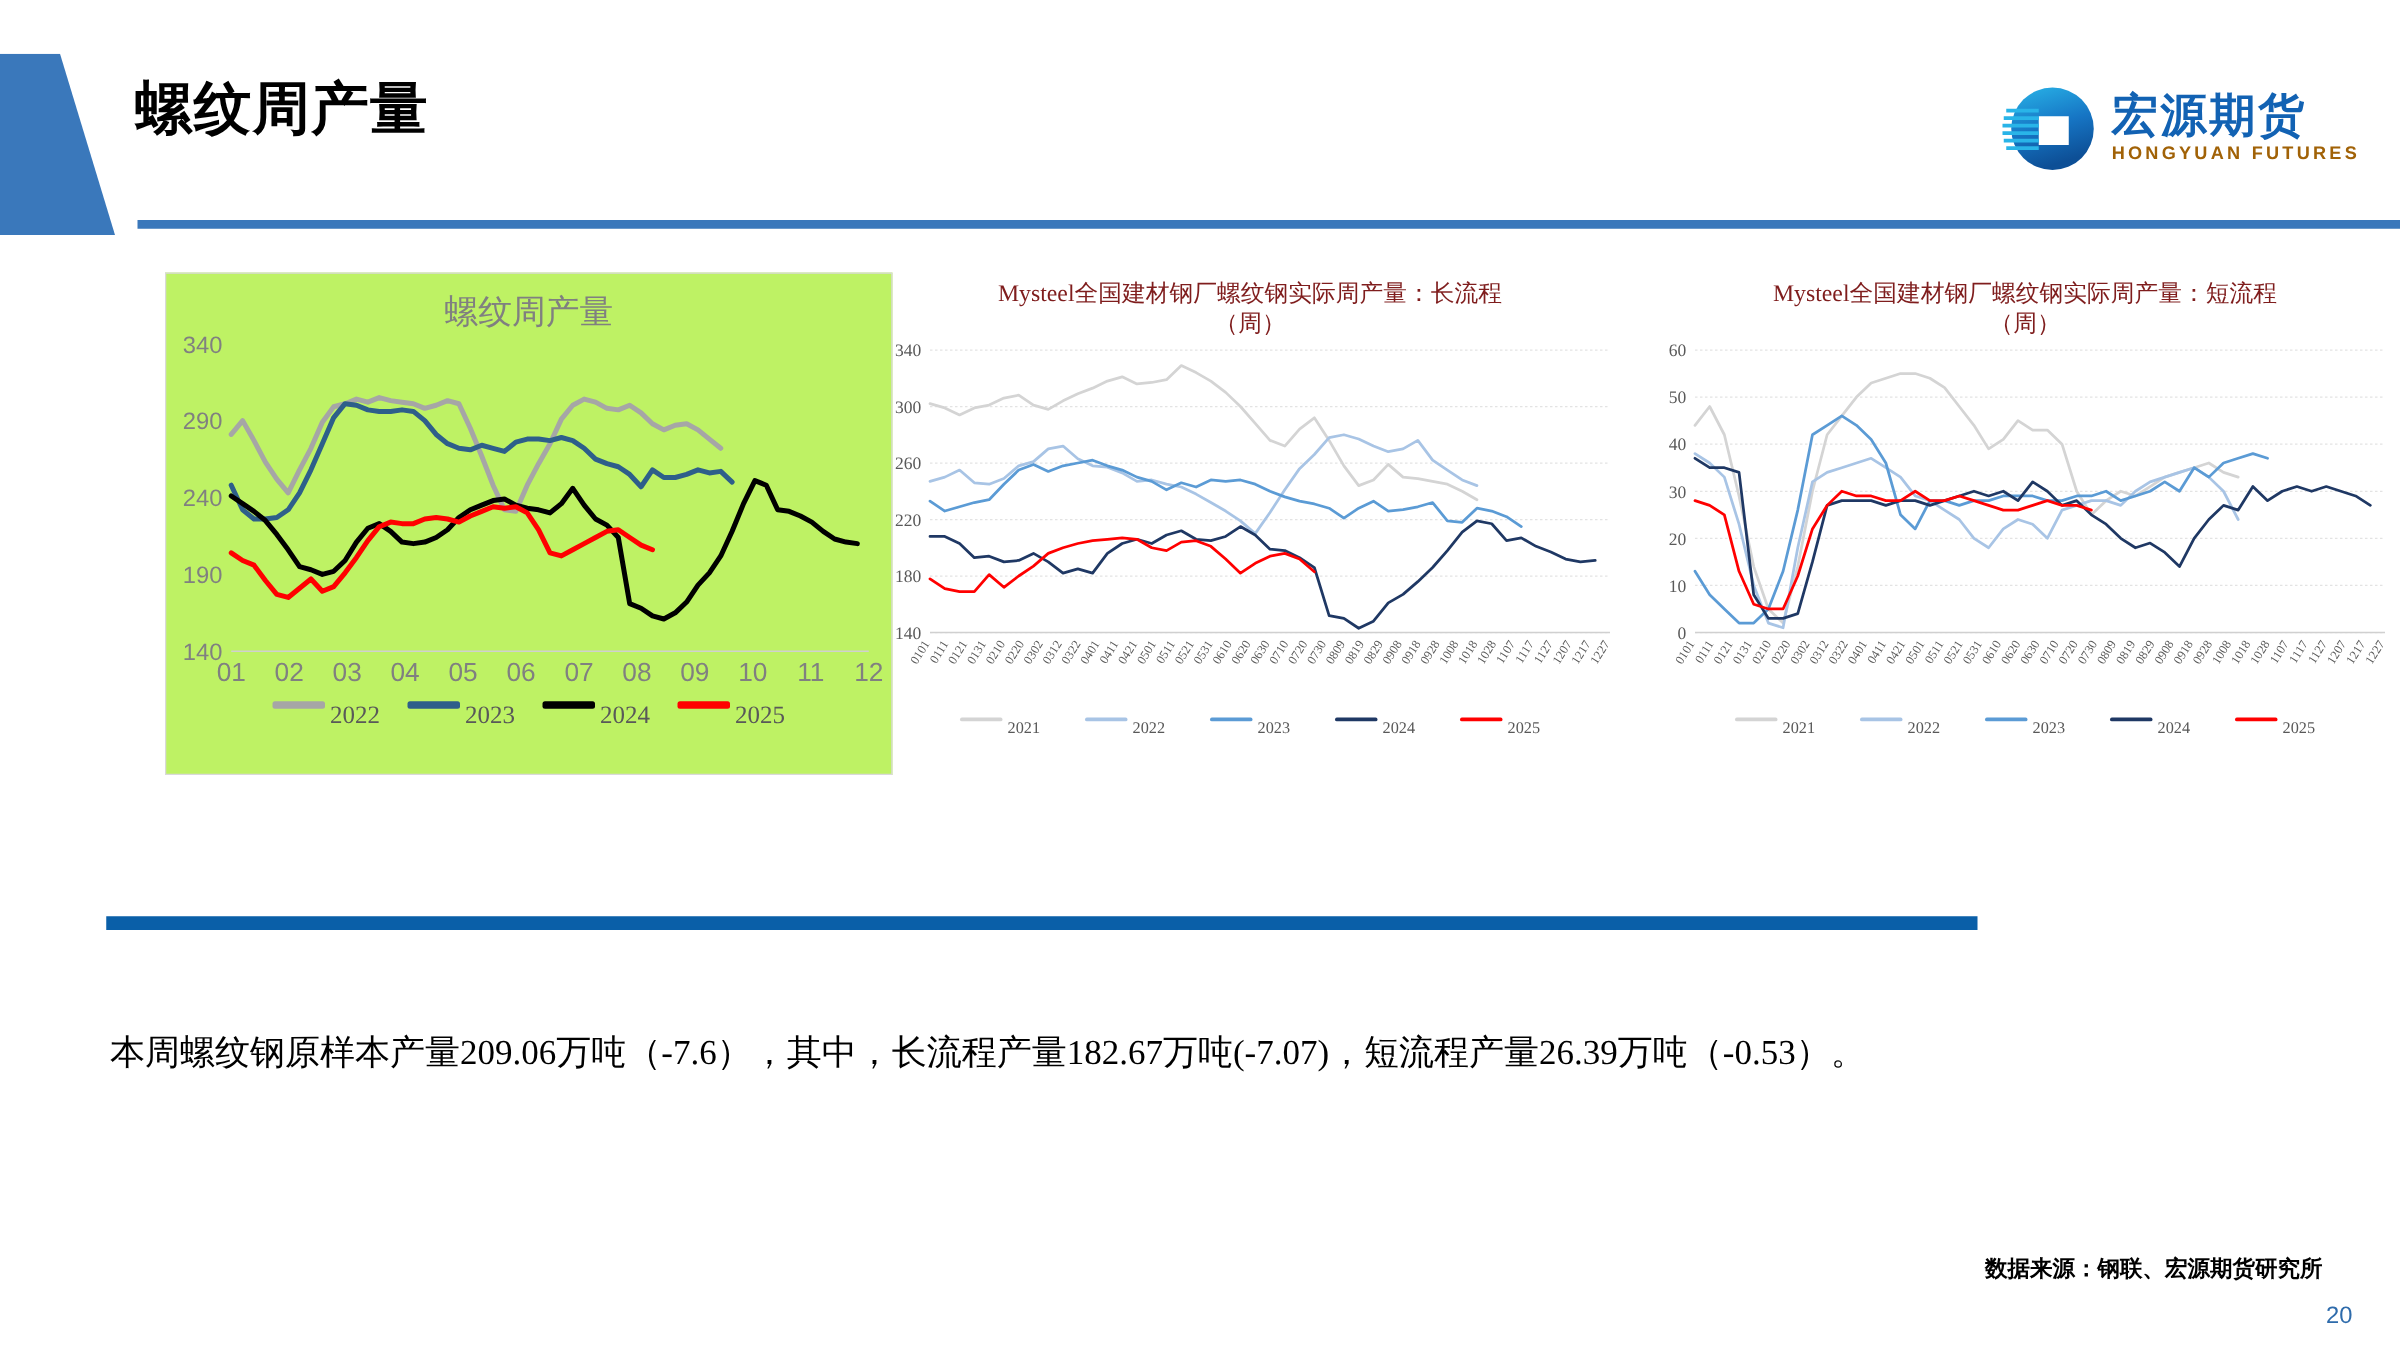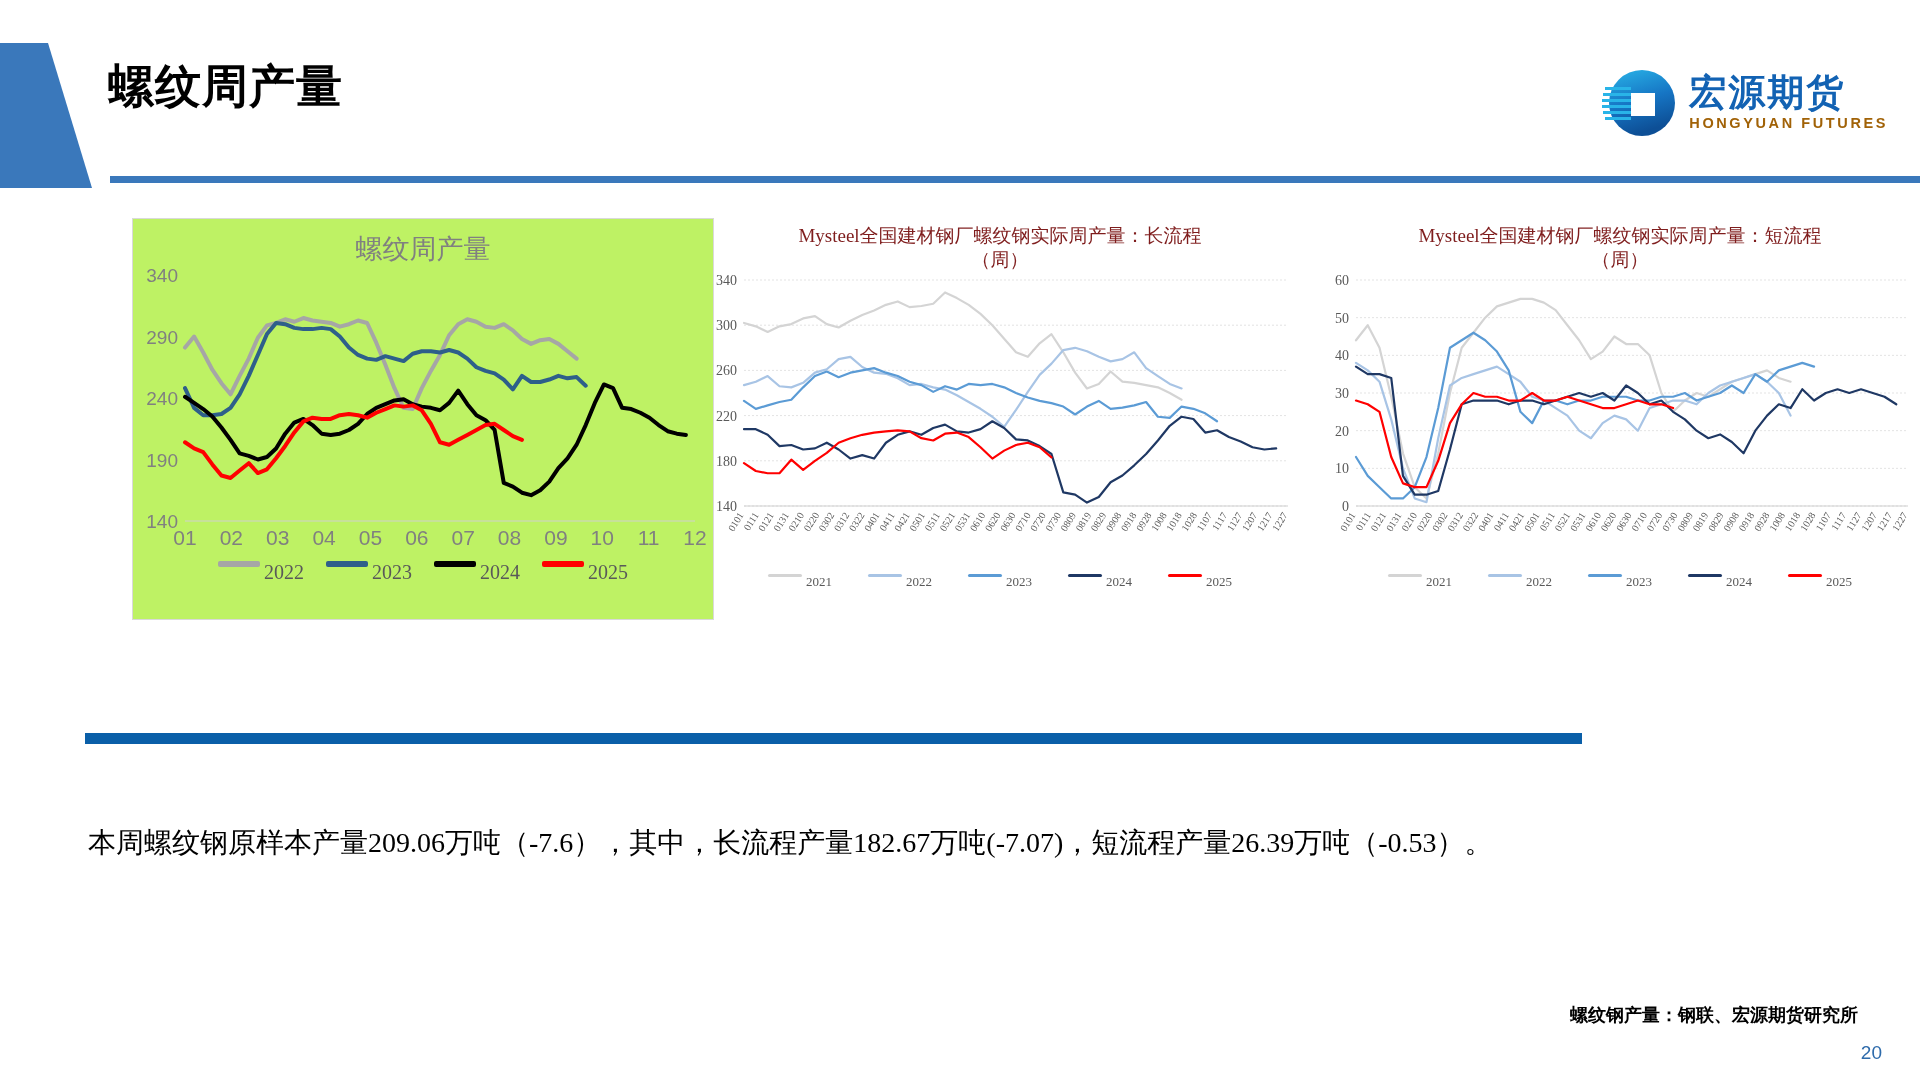--- a/index.html
+++ b/index.html
@@ -355,14 +355,14 @@
       <div class="legend-item">
         <span class="legend-swatch" style="background: rgb(255, 0, 0);"></span>
         <span class="legend-label">2025</span>
       </div>
     </div>
 </div>
 
 <div id="body-rule"></div>
 <div id="body-paragraph">本周螺纹钢原样本产量209.06万吨（-7.6），其中，长流程产量182.67万吨(-7.07)，短流程产量26.39万吨（-0.53）。</div>
 
-<div id="footer-source">螺纹钢产量：钢联、宏源期货研究所</div>
+<div id="footer-source">数据来源：钢联、宏源期货研究所</div>
 <div id="page-number">20</div>
 
 </body></html>

